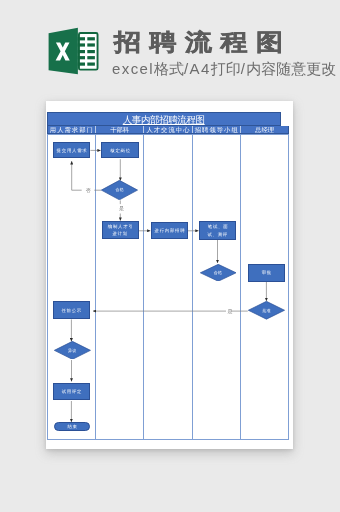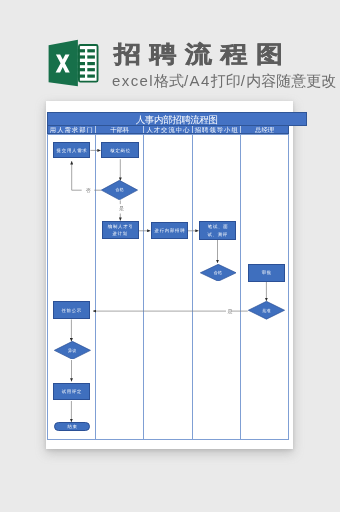--- a/index.html
+++ b/index.html
@@ -1,25 +1,25 @@
 <!DOCTYPE html>
 <html><head>
 <meta charset="utf-8">
 <title>招聘流程图</title>
 <style>
   html,body{margin:0;padding:0;}
   body{width:340px;height:512px;background:#eaeaea;font-family:"Liberation Sans",sans-serif;overflow:hidden;position:relative;}
-  .banner{position:absolute;left:0;top:12px;width:340px;height:84px;}
+  .banner{position:absolute;left:0;top:0;width:340px;height:84px;}
   .xl-icon{position:absolute;left:48px;top:27px;width:51px;height:48px;overflow:visible;}
   .title{position:absolute;left:114px;top:28px;font-size:27px;font-weight:bold;color:#5c5c5c;letter-spacing:8.5px;line-height:33px;white-space:nowrap;transform:scaleY(0.86);transform-origin:left top;-webkit-text-stroke:0.55px #5c5c5c;}
   .sub{position:absolute;left:112px;top:63px;font-size:15px;color:#6d6d6d;line-height:11.6px;white-space:nowrap;}
   .sub .lat{letter-spacing:1.4px;}
   .page{position:absolute;left:45.6px;top:101.2px;width:247.2px;height:347.6px;background:#fff;box-shadow:0 4px 10px rgba(130,130,130,.40), 0 1px 3px rgba(130,130,130,.25);}
   .sheet{position:absolute;left:1.1px;top:11.2px;width:242.5px;height:327.4px;}
-  .hdrbar{position:absolute;left:0;top:0;width:260px;height:14.1px;background:#4472c4;border:0.8px solid #2f5597;box-sizing:border-box;color:#fff;font-size:9.5px;text-align:center;line-height:13.6px;letter-spacing:-0.4px;}
+  .hdrbar{position:absolute;left:0;top:0;width:234px;height:14.1px;background:#4472c4;border:0.8px solid #2f5597;box-sizing:border-box;color:#fff;font-size:9.5px;text-align:center;line-height:13.6px;letter-spacing:-0.4px;text-decoration:underline;}
   .colhdr{position:absolute;left:0;top:14.1px;width:242.5px;height:7.8px;background:#4472c4;border:0.8px solid #2f5597;border-top:none;box-sizing:border-box;display:flex;}
   .colhdr div{flex:1;color:#fff;font-size:6.3px;text-align:center;line-height:7.6px;border-right:0.8px solid #b9cbe9;box-sizing:border-box;overflow:hidden;white-space:nowrap;}
   .colhdr div:last-child{border-right:none;}
   .colhdr .wide{letter-spacing:1.05px;text-indent:1.05px;}
   .grid{position:absolute;left:0;top:21.9px;width:242.5px;height:305.5px;border:0.9px solid #7f9fd4;box-sizing:border-box;display:flex;background:#fff;}
   .grid div{flex:1;border-right:0.9px solid #7f9fd4;box-sizing:border-box;}
   .grid div:last-child{border-right:none;}
   svg.flow{position:absolute;left:0;top:0;width:340px;height:512px;pointer-events:none;overflow:visible;}
   .nodes{position:absolute;left:0;top:0;width:340px;height:512px;}
   .nodebox{position:absolute;background:#3f6fbe;color:#fff;font-size:4.4px;display:flex;align-items:center;justify-content:center;text-align:center;line-height:7.1px;letter-spacing:0.75px;text-indent:0.75px;}

